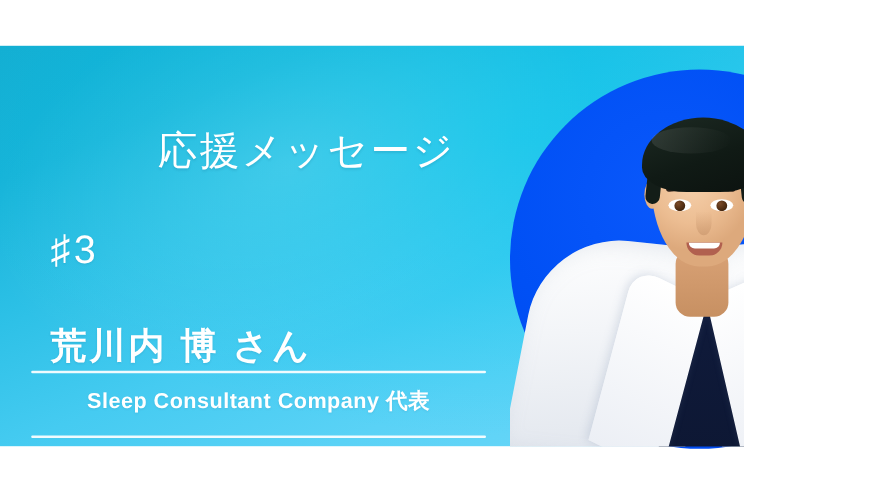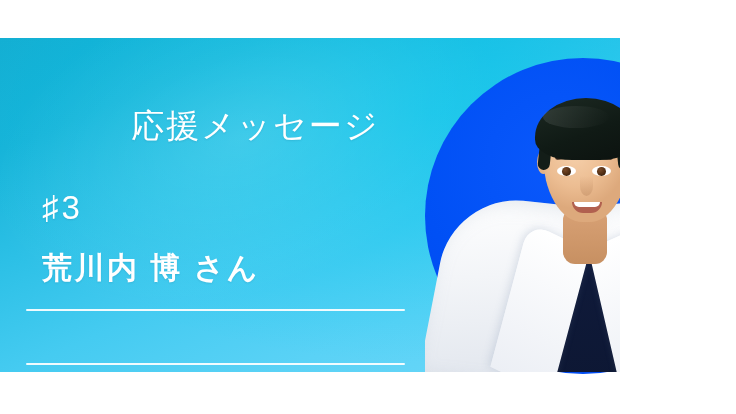--- a/index.html
+++ b/index.html
@@ -75,21 +75,21 @@
     white-space: pre;
   }
   .title .line2 {
     display: block;
     letter-spacing: 3px;
   }
 
   .person-name {
     position: absolute;
     left: 16px;
-    top: 212px;
+    top: 233px;
     color: #ffffff;
     font-size: 30px;
     line-height: 36px;
     font-weight: 700;
     letter-spacing: 2.5px;
     text-shadow: 0 1px 2px rgba(0,60,90,0.12);
   }
 
   .rule {
     position: absolute;
@@ -348,20 +348,21 @@
     <div class="text-block">
 
       <div class="title">
         <span>応援メッセージ</span>
         <span class="line2">♯3</span>
       </div>
 
       <div class="person-name">荒川内 博 さん</div>
 
       <div class="rule rule-top"></div>
+      <div class="company">Sleep Consultant Company 代表</div>
       <div class="rule rule-bottom"></div>
 
     </div>
   </div>
 
   <div class="portrait-wrap">
     <div class="portrait-circle"></div>
   </div>
 
   <div class="portrait-clip">

